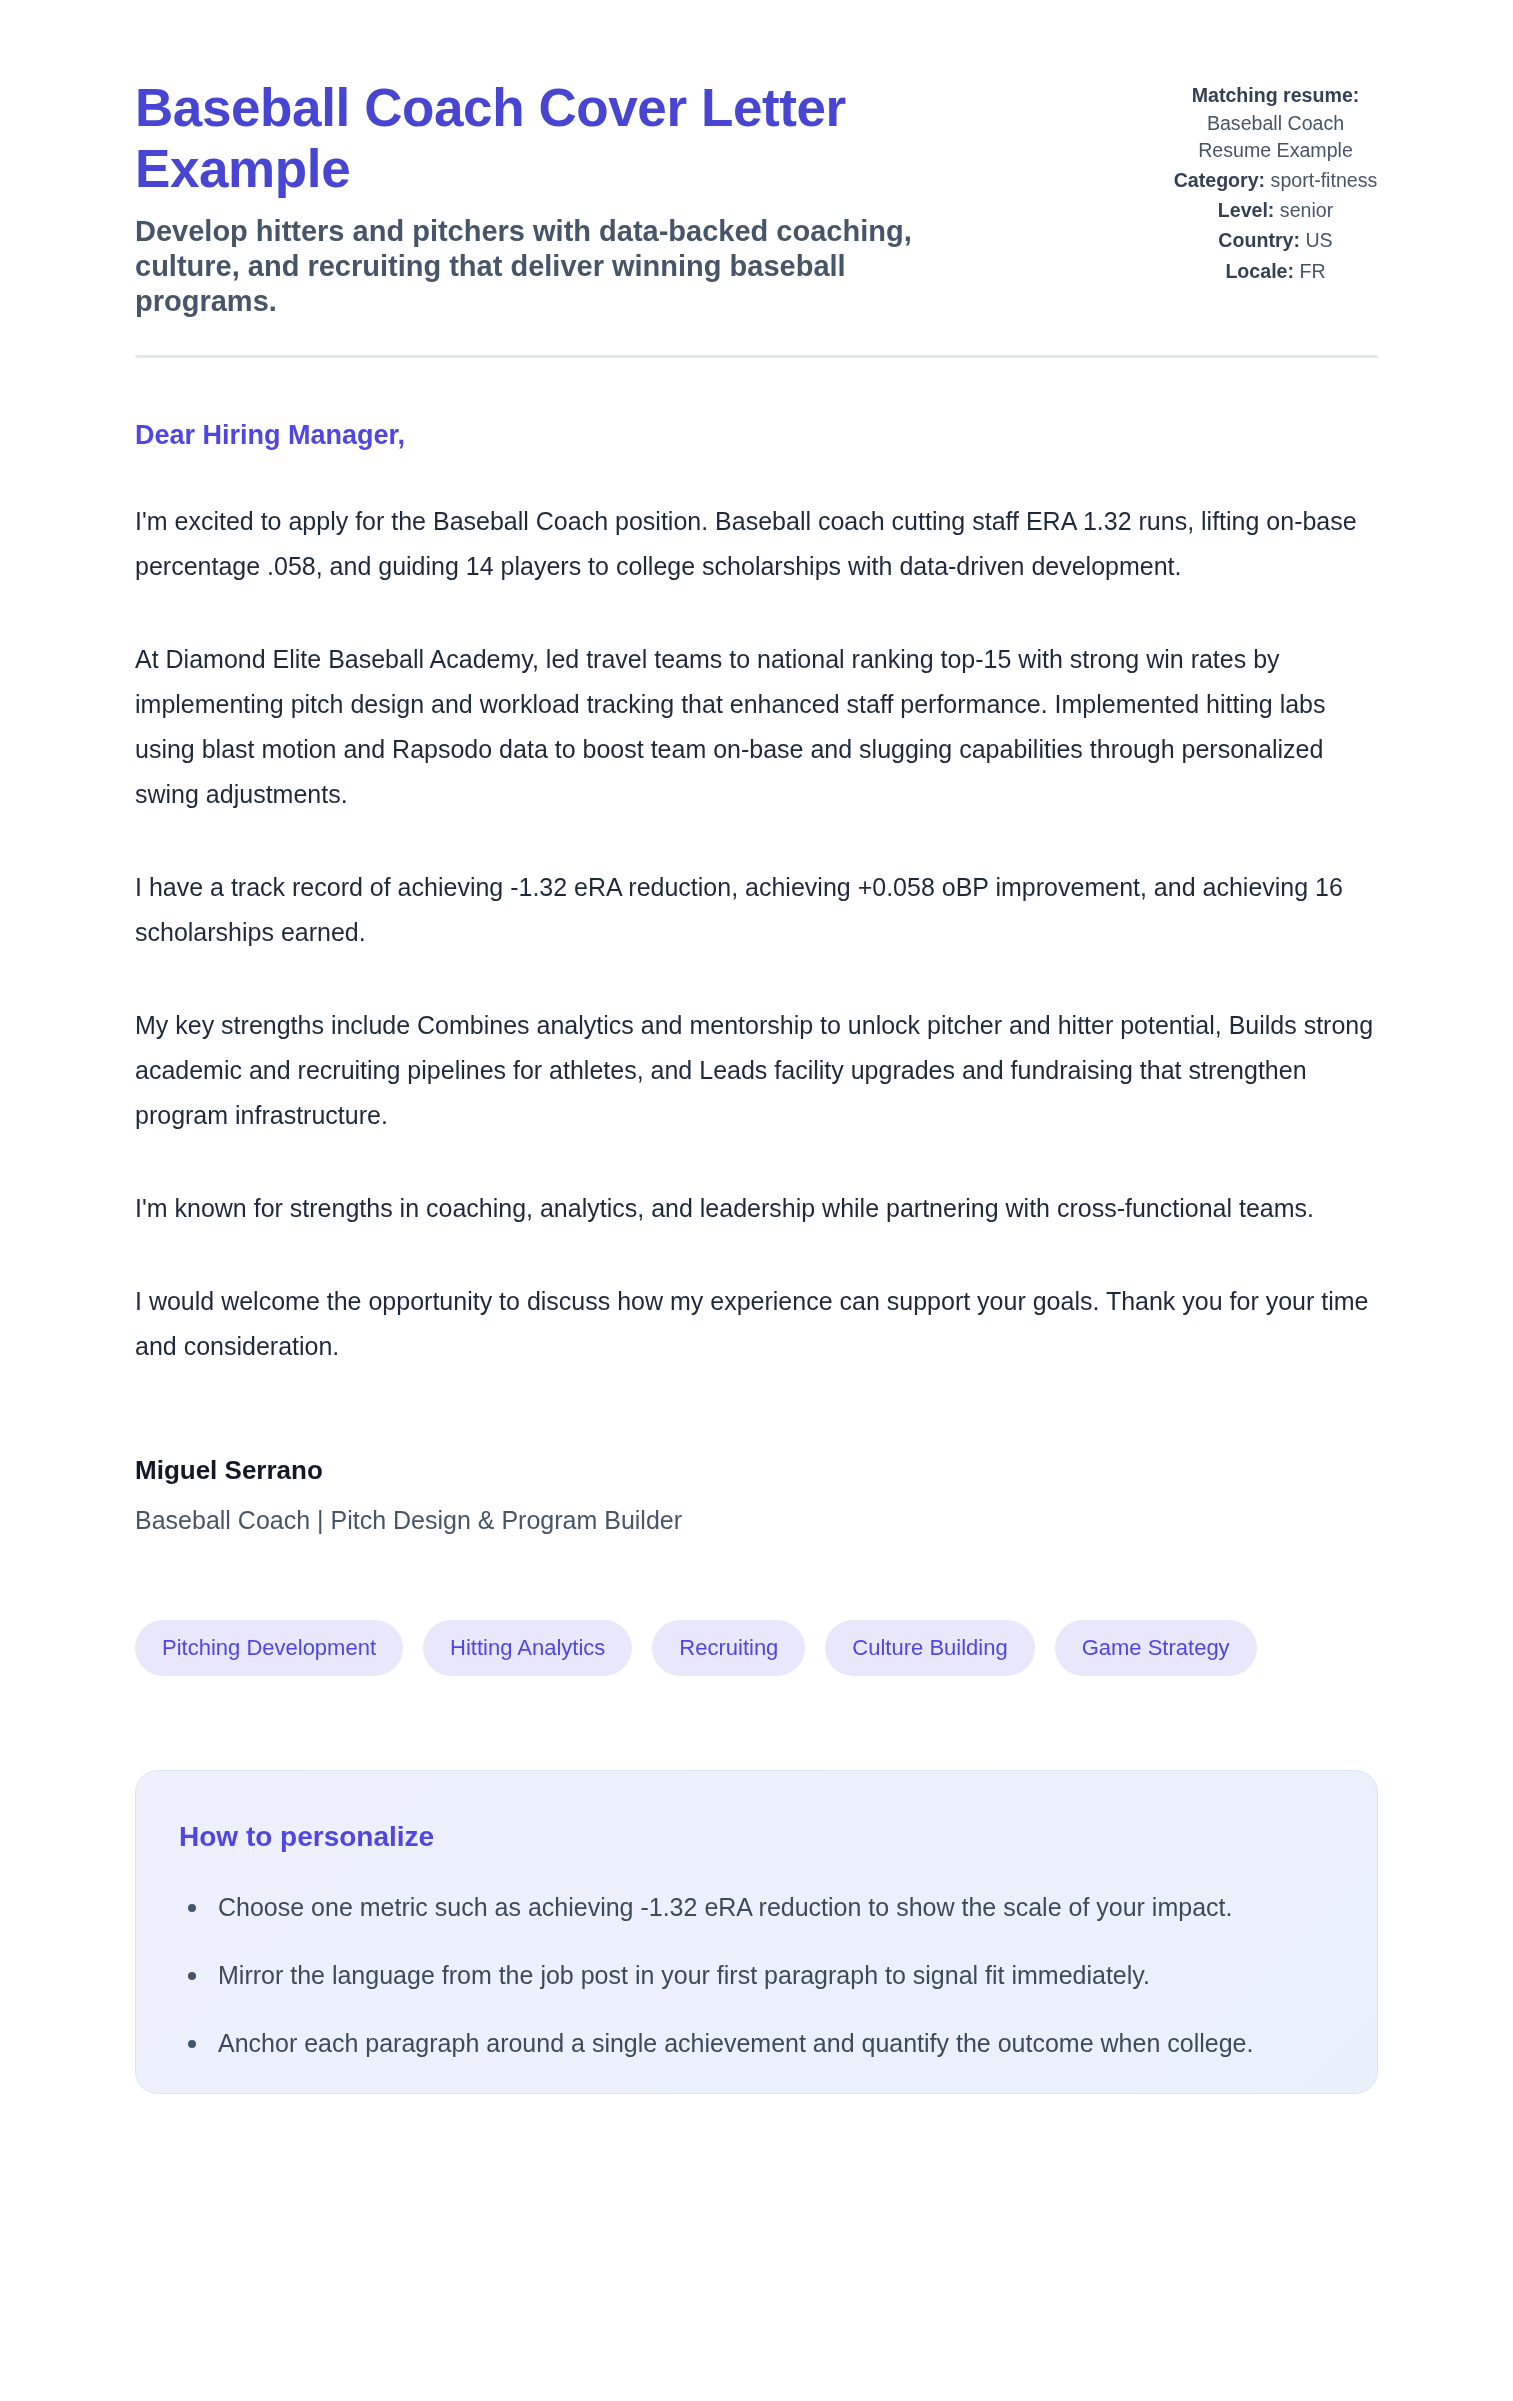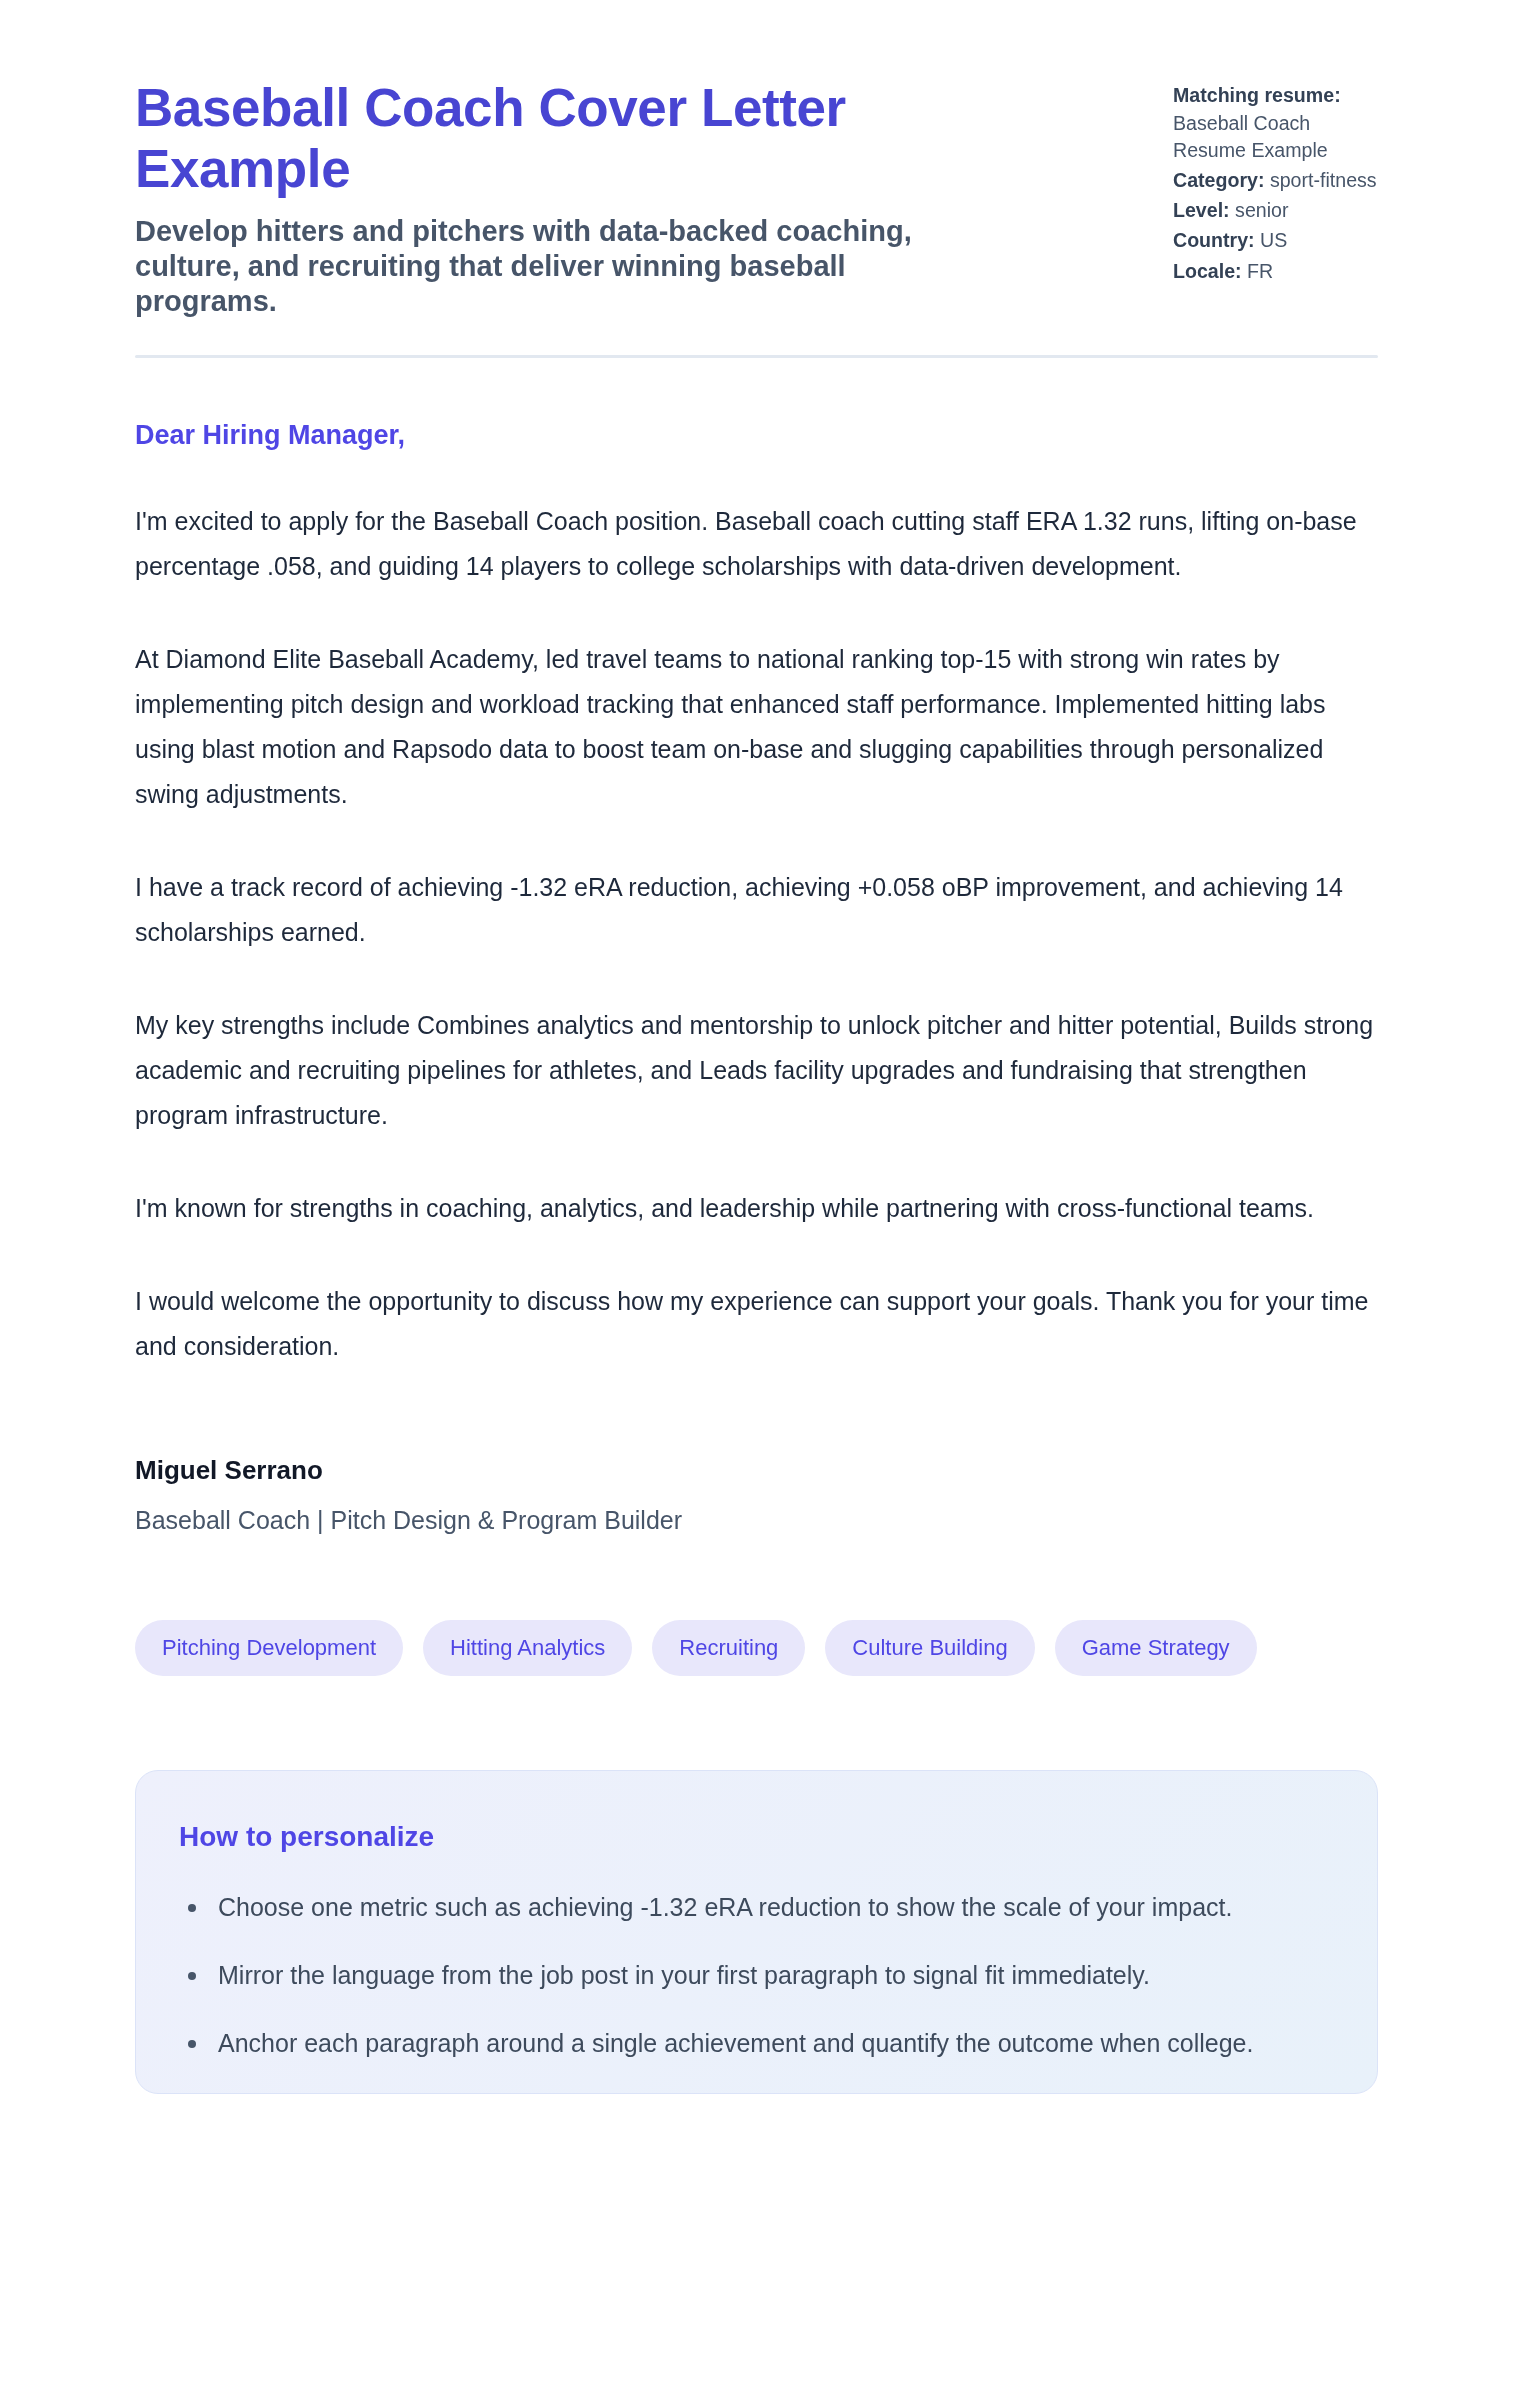--- a/index.html
+++ b/index.html
@@ -34,21 +34,21 @@
     margin:0;max-width:872px;
     font-size:53px;line-height:1.16;font-weight:700;
     letter-spacing:-0.4px;color:var(--accent-title);
   }
   .subtitle{
     margin:14.2px 0 0;max-width:801px;
     font-size:29px;line-height:1.2;font-weight:700;color:var(--slate);
   }
   .meta{
     flex:0 0 auto;width:205px;padding-top:5.3px;
-    text-align:left;font-size:19.6px;line-height:1.4;color:var(--slate);
+    text-align:center;font-size:19.6px;line-height:1.4;color:var(--slate);
   }
   .meta-row{margin-bottom:2.7px;}
   .meta-row strong{color:var(--meta-label);font-weight:700;}
 
   hr.divider{border:0;height:3.6px;background:var(--divider);margin:36px 0 0;}
 
   
   .greeting{margin:61px 0 0;font-size:27px;line-height:32px;font-weight:700;color:var(--accent);}
   .para{margin:48px 0 0;max-width:1246px;font-size:25px;line-height:45px;color:var(--body-text);}
   .para:first-of-type{margin-top:39px;}
@@ -101,21 +101,21 @@
       <div class="meta-row"><strong>Locale:</strong> <span>FR</span></div>
     </aside>
   </header>
 
   <hr class="divider">
 
   <section>
     <p class="greeting">Dear Hiring Manager,</p>
     <p class="para">I'm excited to apply for the Baseball Coach position. Baseball coach cutting staff ERA 1.32 runs, lifting on-base percentage .058, and guiding 14 players to college scholarships with data-driven development.</p>
     <p class="para">At Diamond Elite Baseball Academy, led travel teams to national ranking top-15 with strong win rates by implementing pitch design and workload tracking that enhanced staff performance. Implemented hitting labs using blast motion and Rapsodo data to boost team on-base and slugging capabilities through personalized swing adjustments.</p>
-    <p class="para">I have a track record of achieving -1.32 eRA reduction, achieving +0.058 oBP improvement, and achieving 14 scholarships earned.</p>
+    <p class="para">I have a track record of achieving -1.32 eRA reduction, achieving +0.058 oBP improvement, and achieving 16 scholarships earned.</p>
     <p class="para">My key strengths include Combines analytics and mentorship to unlock pitcher and hitter potential, Builds strong academic and recruiting pipelines for athletes, and Leads facility upgrades and fundraising that strengthen program infrastructure.</p>
     <p class="para">I'm known for strengths in coaching, analytics, and leadership while partnering with cross-functional teams.</p>
     <p class="para">I would welcome the opportunity to discuss how my experience can support your goals. Thank you for your time and consideration.</p>
     <p class="sig-name">Miguel Serrano</p>
     <p class="sig-role">Baseball Coach | Pitch Design &amp; Program Builder</p>
   </section>
 
   <div class="tags">
     <span class="tag">Pitching Development</span>
     <span class="tag">Hitting Analytics</span>

